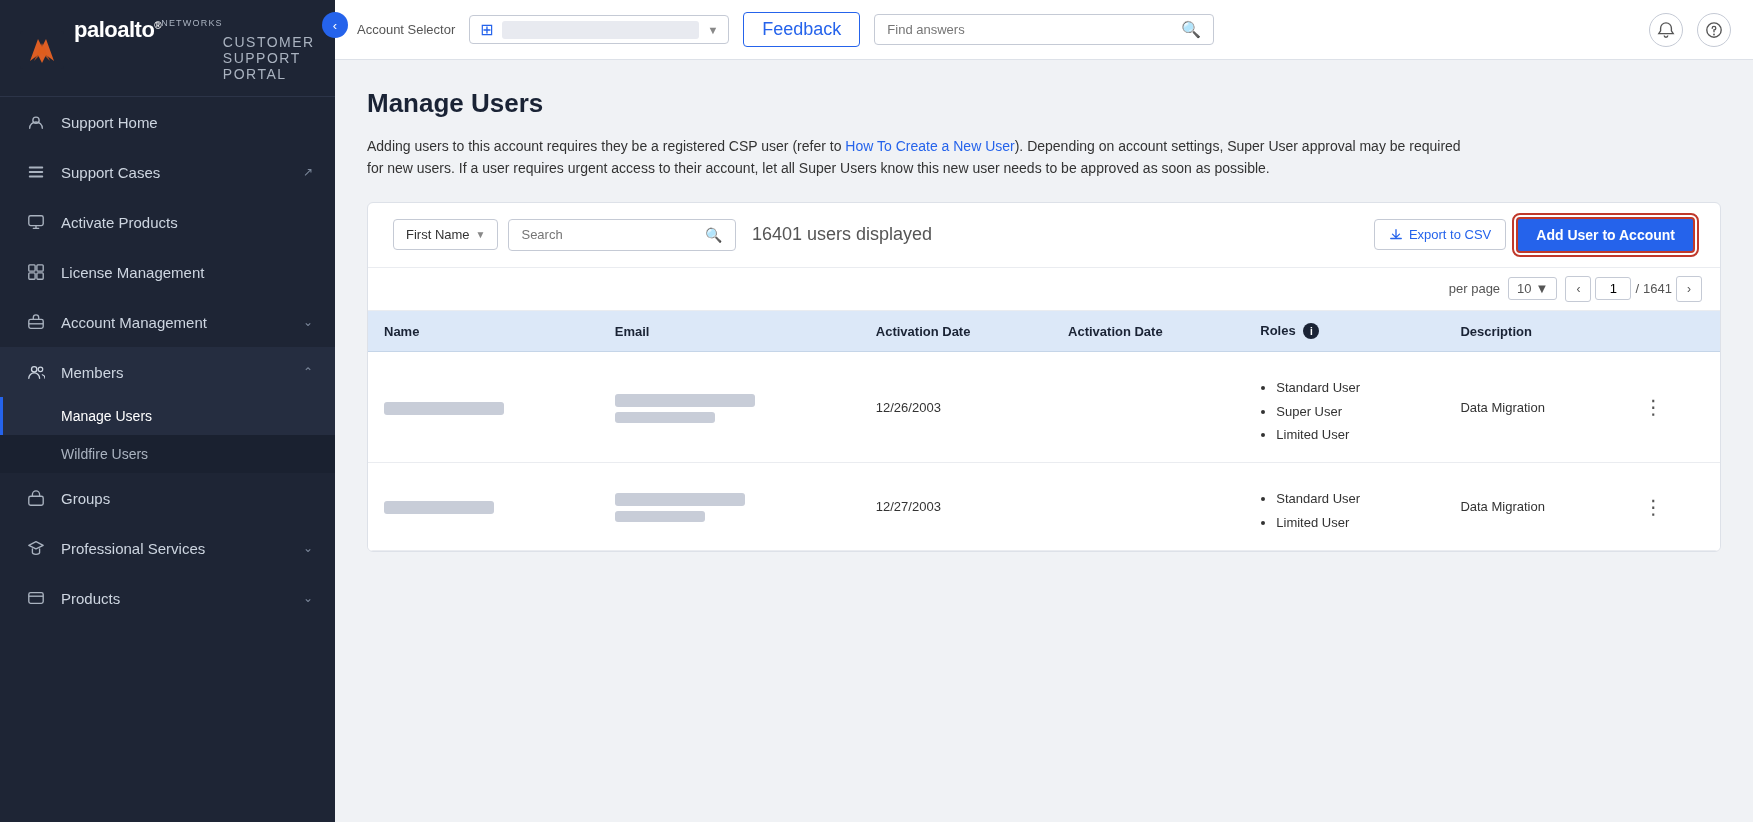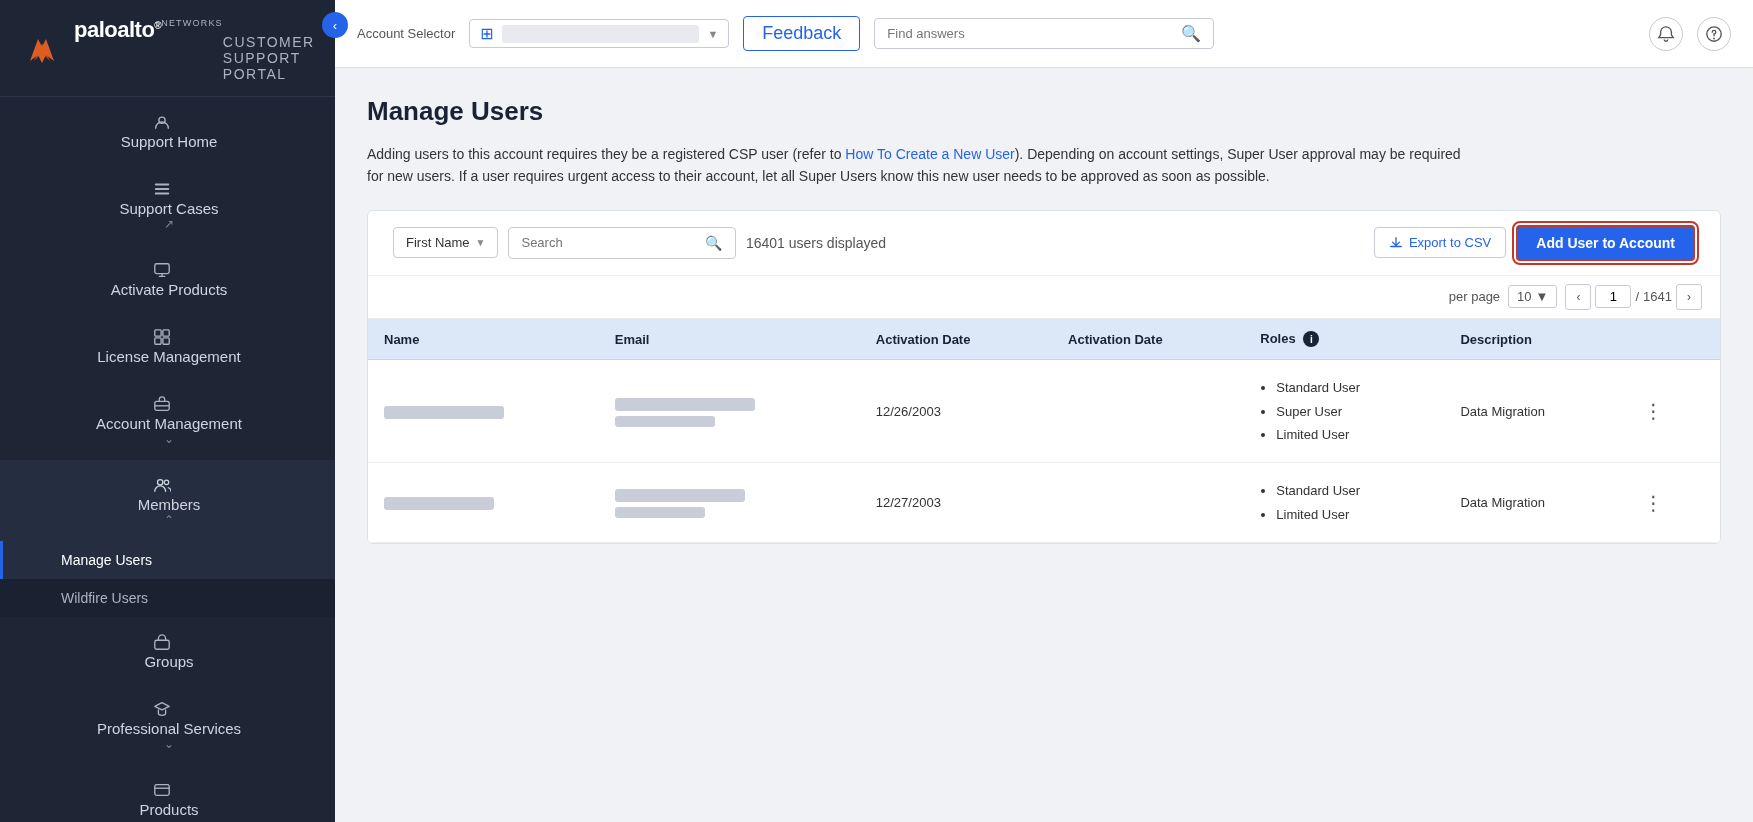--- a/index.html
+++ b/index.html
@@ -51,21 +51,20 @@
       display: flex;
       align-items: center;
       padding: 14px 22px;
       cursor: pointer;
       color: #cdd5e0;
       font-size: 15px;
       font-weight: 400;
       border-left: 3px solid transparent;
       transition: background 0.15s;
       position: relative;
-      flex-direction: column;
     }
     .nav-item .nav-icon {
       width: 22px;
       height: 22px;
       margin-right: 14px;
       flex-shrink: 0;
       display: flex;
       align-items: center;
       justify-content: center;
       font-size: 17px;
@@ -124,21 +123,21 @@
       overflow: hidden;
     }
 
     
     #topbar {
       background: #fff;
       border-bottom: 1px solid #dde1e8;
       display: flex;
       align-items: center;
       padding: 0 22px;
-      height: 68px;
+      height: 60px;
       gap: 14px;
       flex-shrink: 0;
     }
     .topbar-label {
       font-size: 13px;
       color: #555;
       font-weight: 500;
       white-space: nowrap;
     }
     .account-selector-wrapper {
@@ -269,22 +268,23 @@
       background: #fff;
       padding: 7px 12px;
       gap: 8px;
       min-width: 200px;
     }
     .table-search input {
       border: none; outline: none; font-size: 13px; background: transparent; color: #333; min-width: 120px;
     }
     .table-search .s-icon { color: #888; font-size: 14px; }
     .users-count {
-      font-size: 14px;
+      font-size: 18px;
       color: #555;
+      margin-left: 6px;
       white-space: nowrap;
     }
     .toolbar-spacer { flex: 1; }
     .export-btn {
       display: flex;
       align-items: center;
       gap: 6px;
       border: 1px solid #c5cad5;
       border-radius: 4px;
       padding: 7px 14px;
@@ -383,21 +383,21 @@
       height: 13px;
       vertical-align: middle;
     }
     .blurred-text-sm {
       display: inline-block;
       background: #c8cdd8;
       border-radius: 3px;
       height: 11px;
       vertical-align: middle;
     }
-    .role-list { list-style: disc; padding-left: 16px; line-height: 1.8; font-size: 13px; }
+    .role-list { list-style: disc; padding-left: 16px; line-height: 1.8; font-size: 13px; margin-top: 8px; }
     .three-dots-btn {
       background: none;
       border: none;
       cursor: pointer;
       font-size: 20px;
       color: #555;
       padding: 2px 6px;
       letter-spacing: 1px;
     }
     .info-icon {

